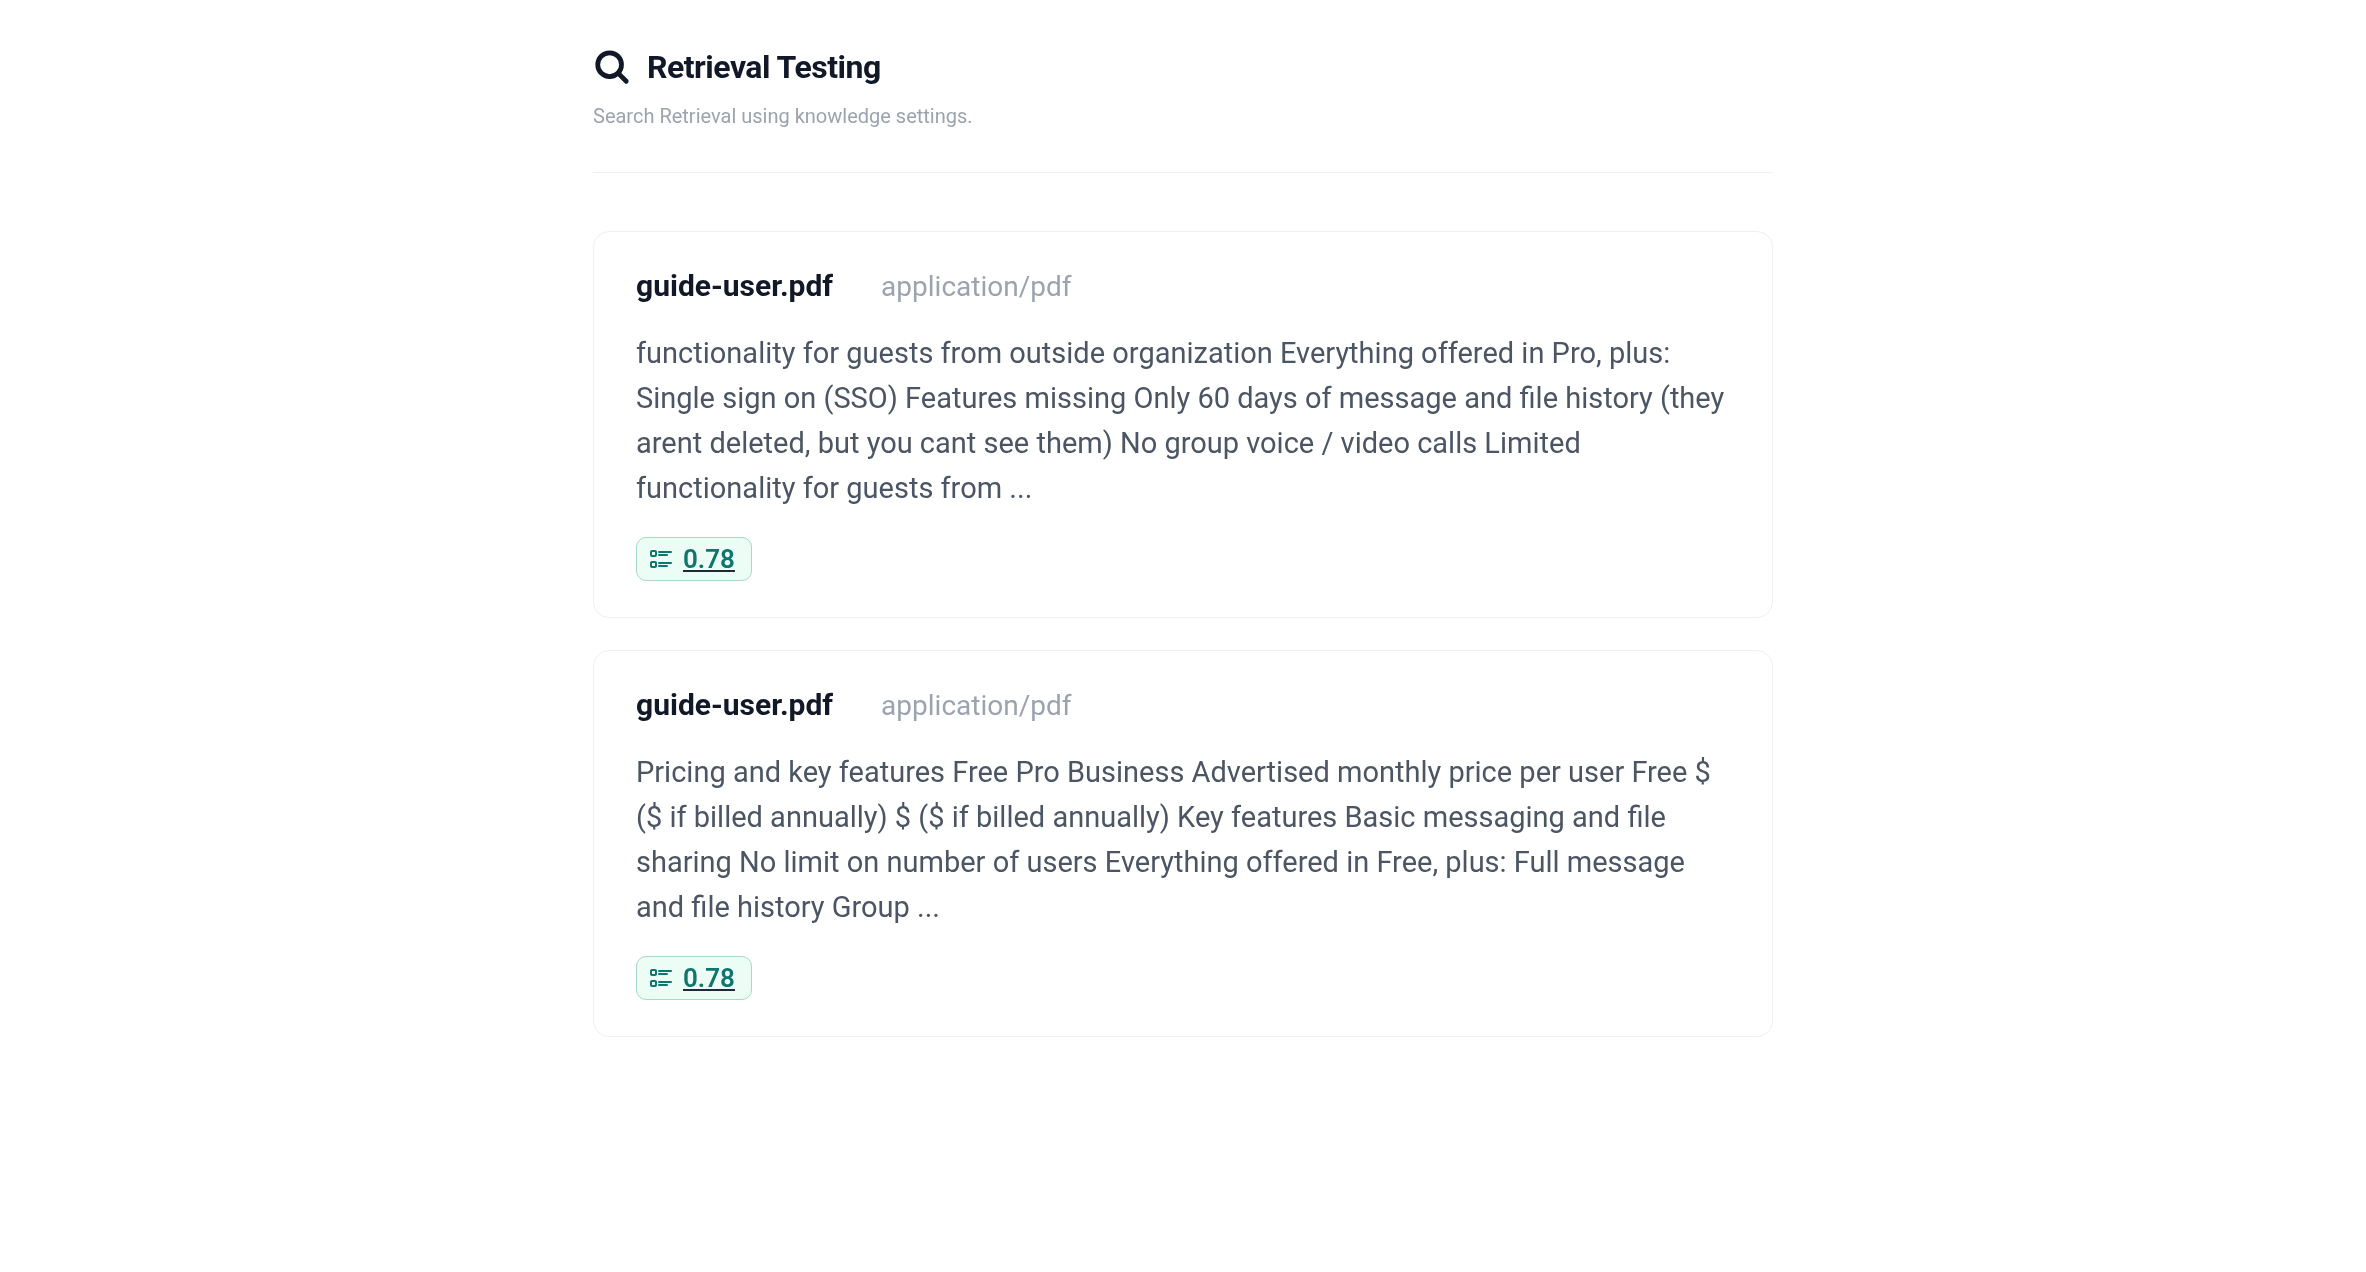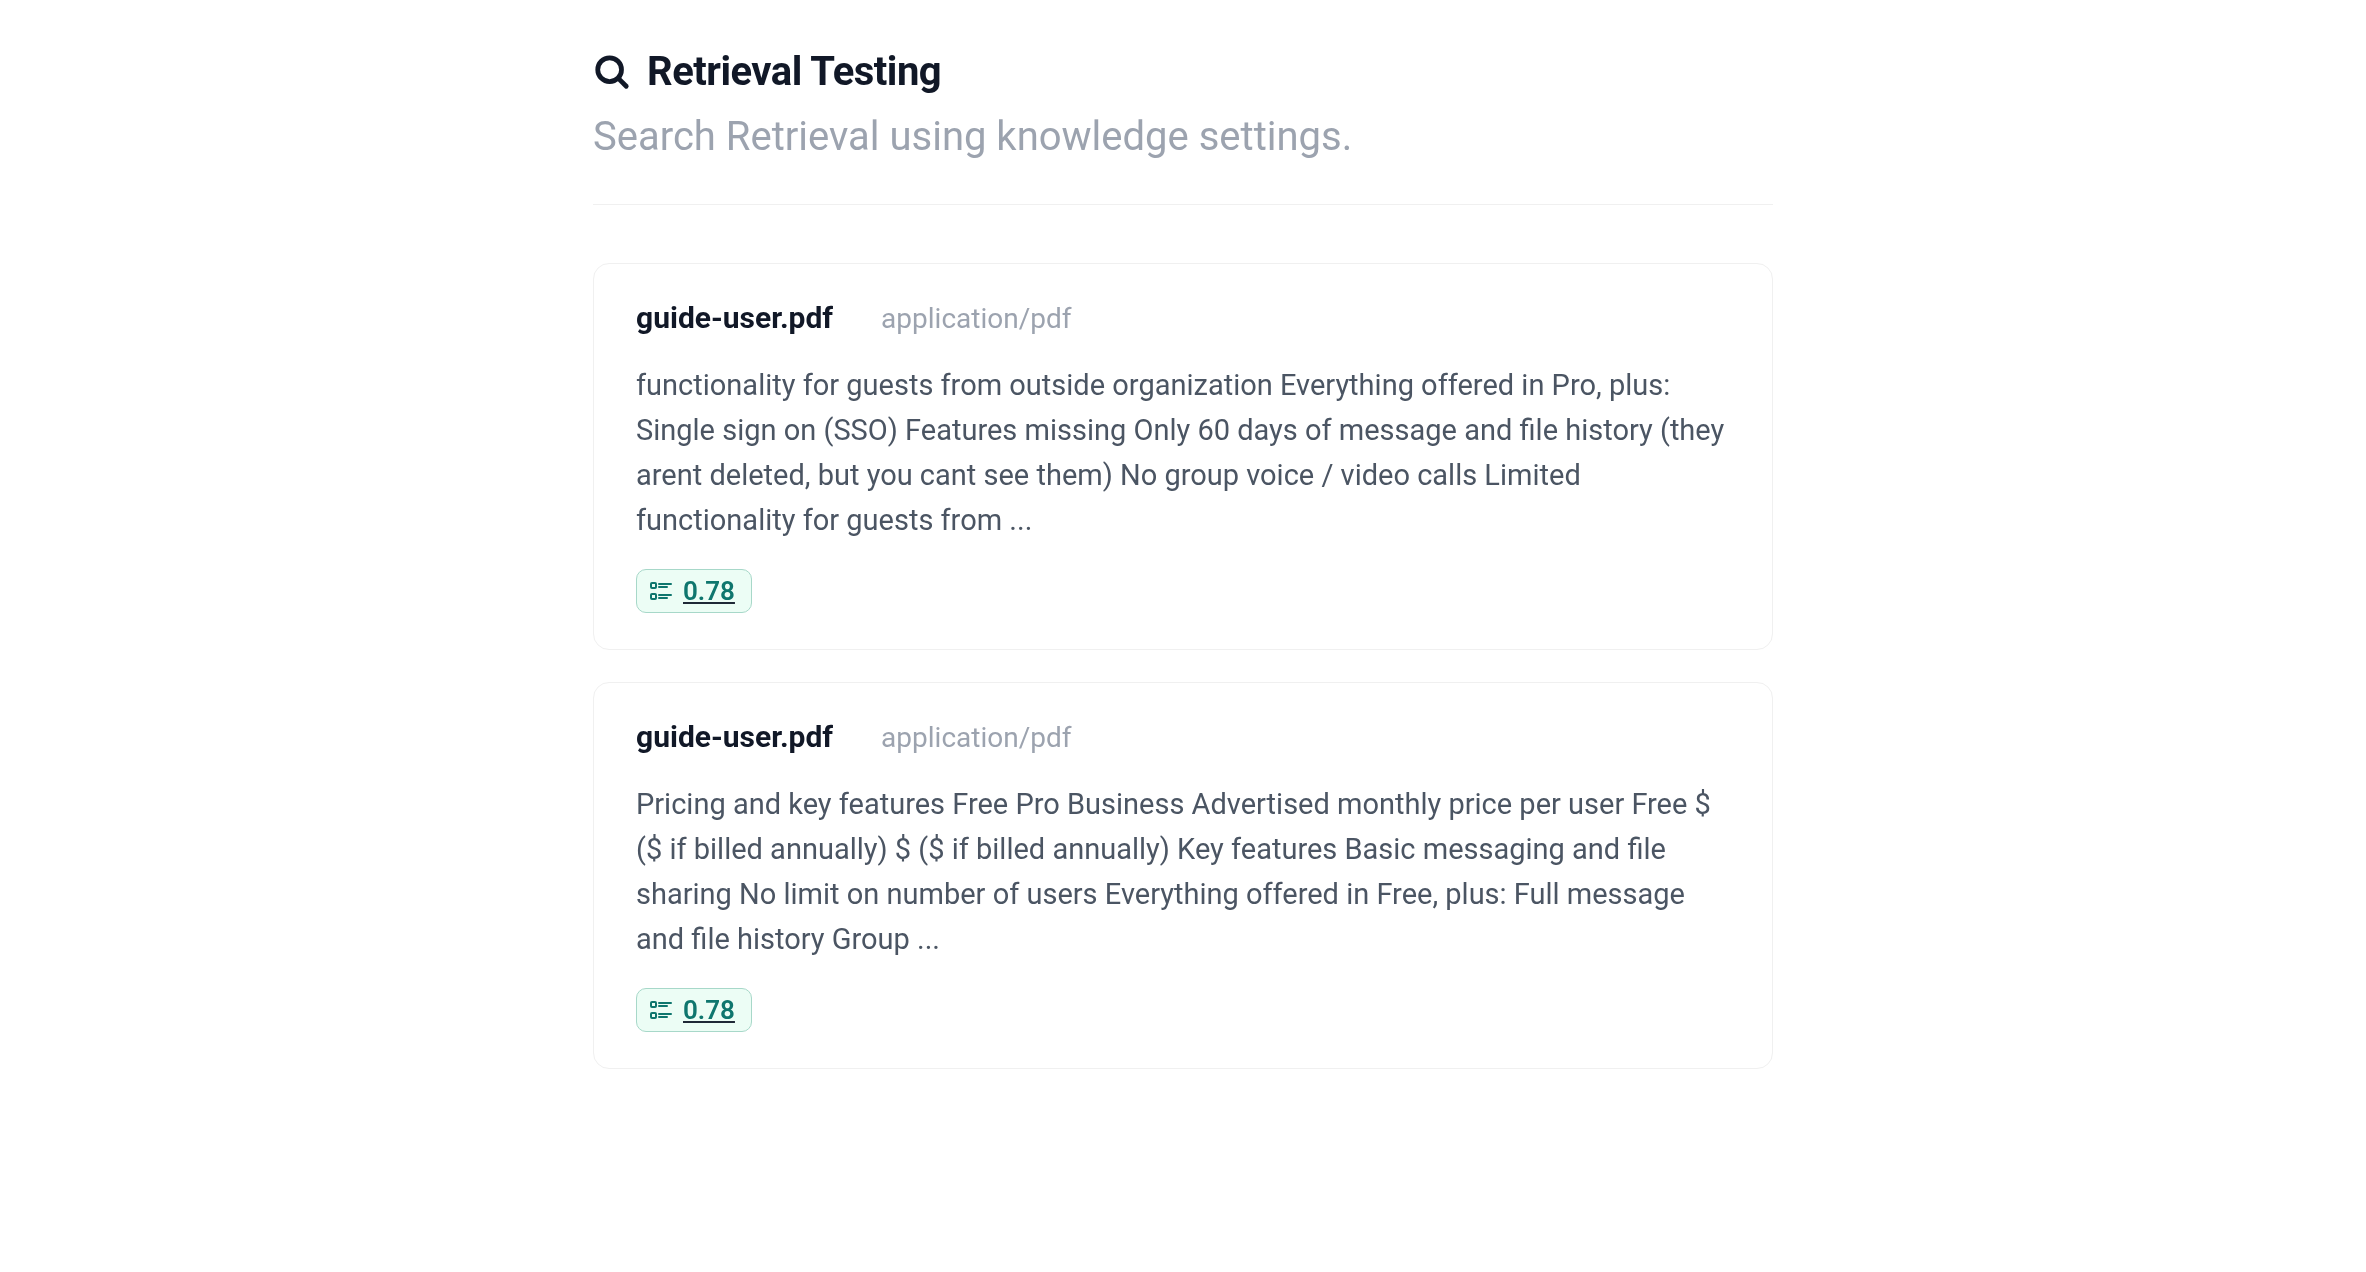--- a/index.html
+++ b/index.html
@@ -36,28 +36,28 @@
       margin-bottom: 18px;
     }
     
     .search-icon-svg {
       width: 38px;
       height: 38px;
       flex-shrink: 0;
     }
     
     .page-title {
-      font-size: 40px;
+      font-size: 32px;
       font-weight: 700;
       color: #111827;
       letter-spacing: -0.5px;
     }
     
     .page-subtitle {
-      font-size: 40px;
+      font-size: 20px;
       color: #9ca3af;
       font-weight: 400;
     }
     
     .results {
       display: flex;
       flex-direction: column;
       gap: 32px;
       margin-top: 58px;
     }

